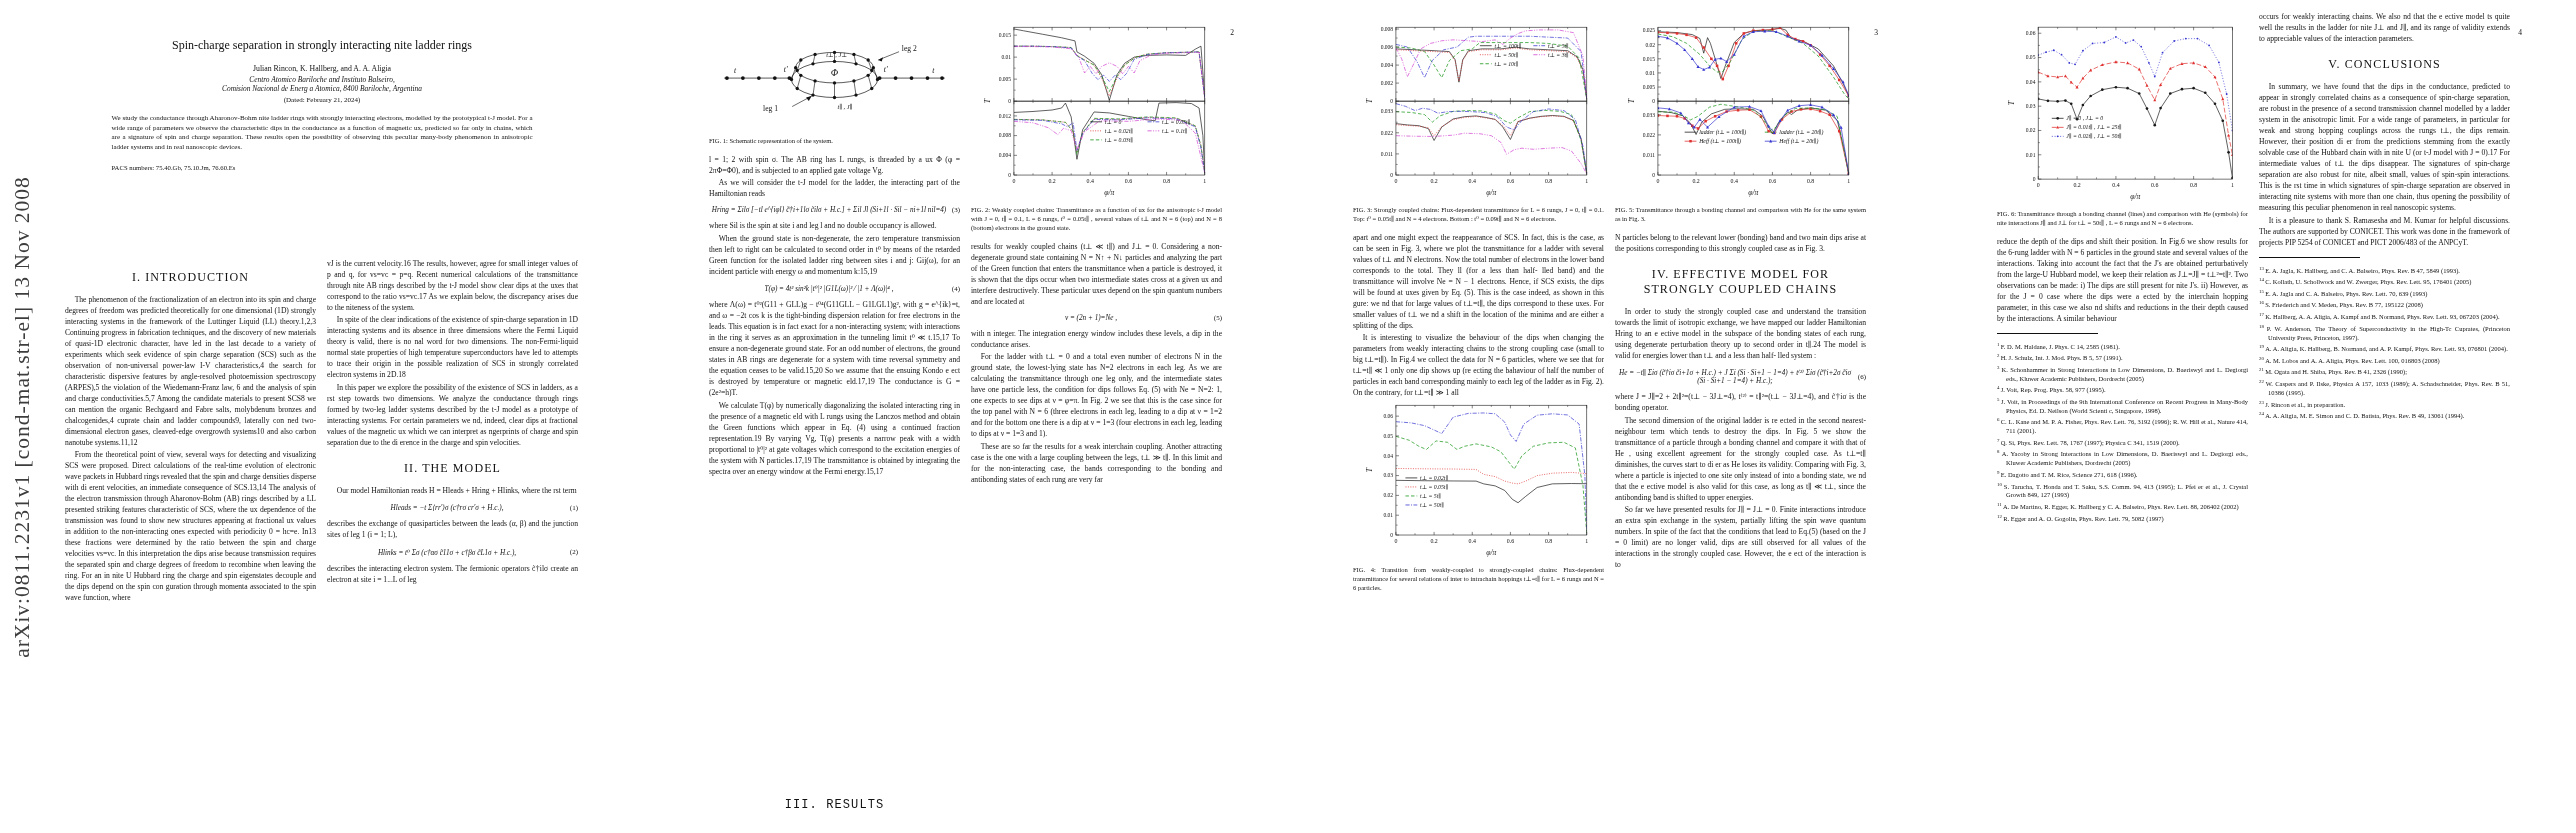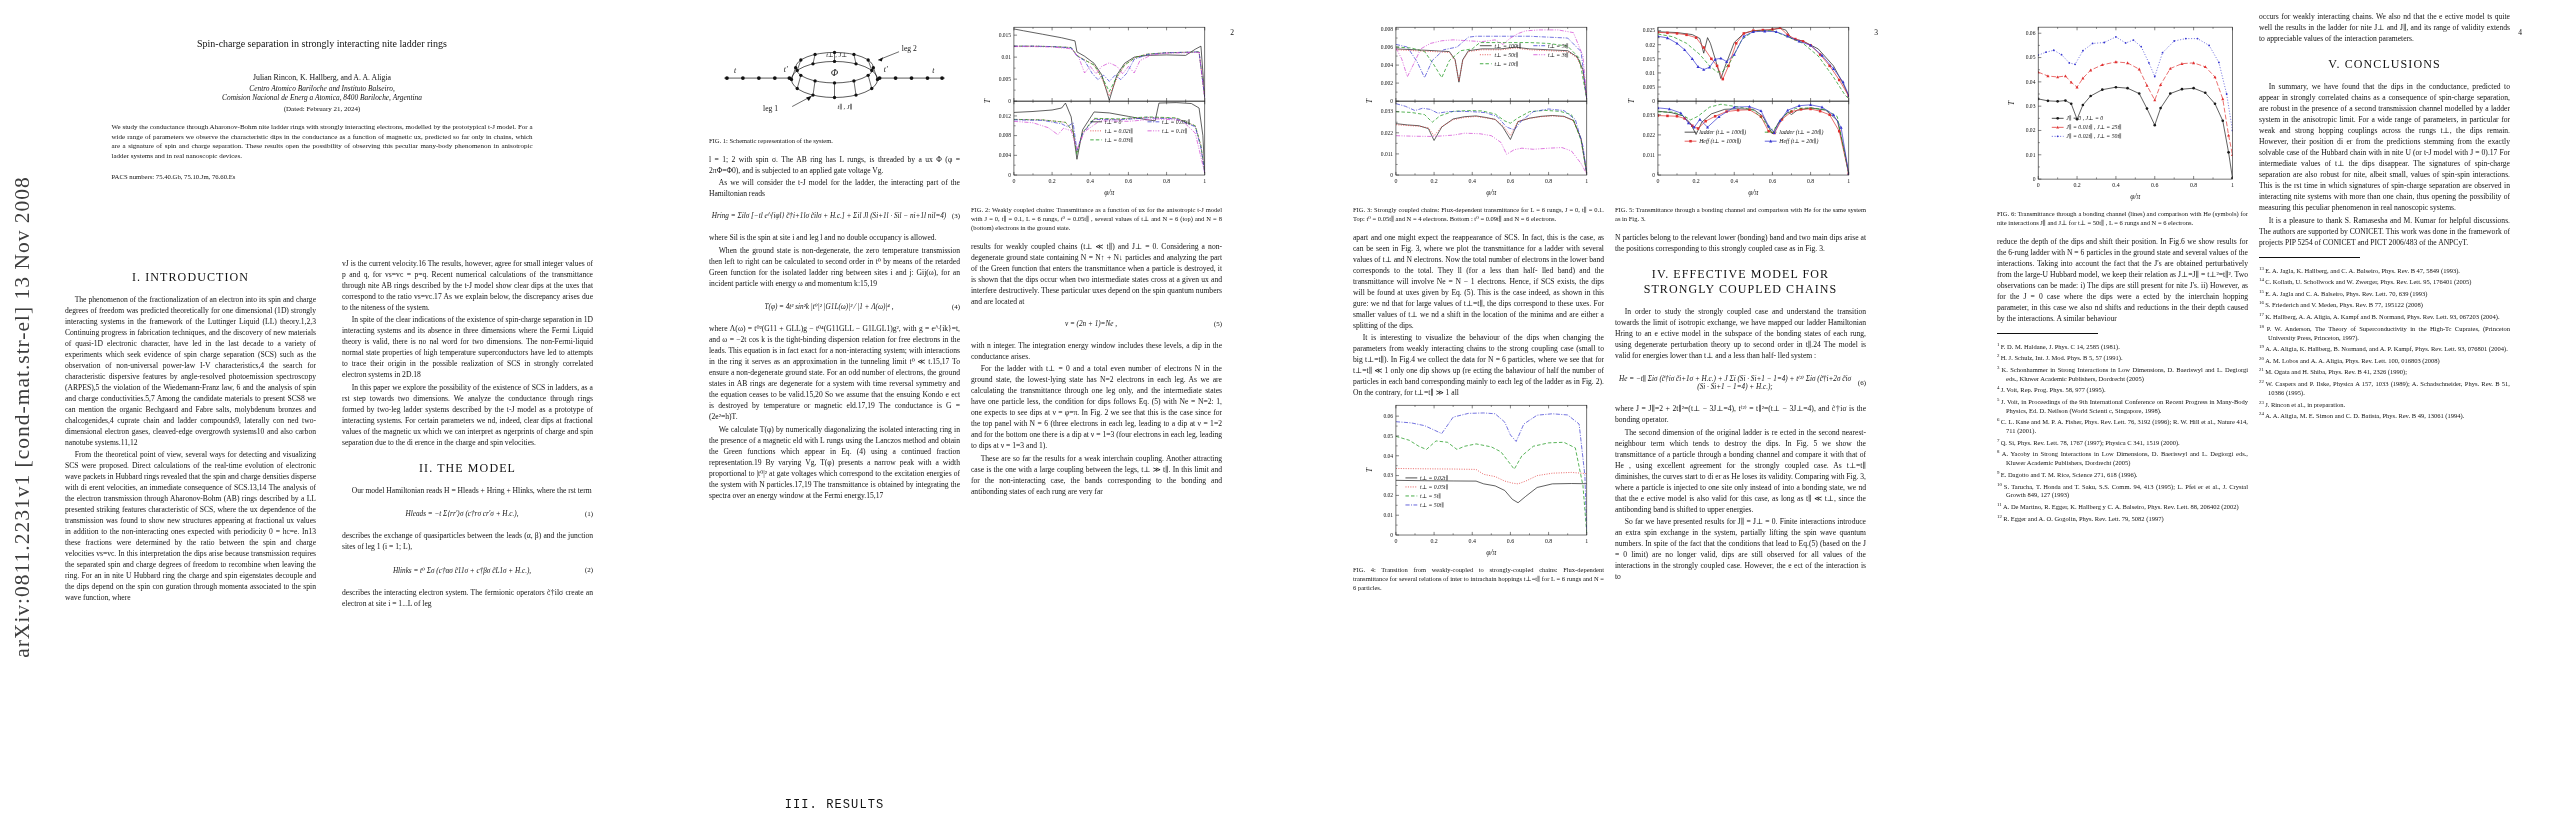--- a/index.html
+++ b/index.html
@@ -3,31 +3,31 @@
 <meta charset="utf-8">
 <style>
   html,body{margin:0;padding:0;background:#ffffff;}
   body{font-family:"Liberation Serif","DejaVu Serif",serif;color:#121212;}
   .canvas{position:relative;width:2576px;height:834px;background:#ffffff;overflow:hidden;}
   .page{position:absolute;top:0;width:644px;height:834px;background:#ffffff;}
   #p1{left:0;} #p2{left:644px;} #p3{left:1288px;} #p4{left:1932px;}
   .stamp{position:absolute;left:9.7px;top:417px;transform:translateY(-50%) rotate(180deg);
          writing-mode:vertical-rl;font-size:21.5px;letter-spacing:1px;color:#3d3d3d;white-space:nowrap;}
   .pg-header{position:absolute;top:38px;left:40px;right:40px;text-align:center;}
-  .title{font-size:10px;margin-bottom:24px;}
+  .title{font-size:12px;margin-bottom:11px;}
   .authors{font-size:7.8px;margin-bottom:2.1px;}
   .affil{font-size:7.4px;font-style:italic;line-height:9px;}
   .dated{font-size:7px;margin-top:2.8px;}
   .abstract{width:421px;margin:10.4px auto 0;font-size:7px;line-height:9.6px;text-align:justify;}
   .pacs{width:421px;margin:11.8px auto 0;font-size:6.7px;text-align:left;}
   .col{position:absolute;width:251px;overflow:hidden;display:flex;flex-direction:column;}
   .para{font-size:7.6px;line-height:11px;text-align:justify;margin:0 0 1.4px 0;}
   .para.ind{text-indent:9.7px;}
   .sec-heading{text-align:center;font-size:12px;letter-spacing:1.1px;margin:11.8px 9.7px 9px;}
-  .eq{display:flex;align-items:center;margin:12px 0;font-size:7.2px;font-style:italic;}
+  .eq{display:flex;align-items:center;margin:6px 0;font-size:7.2px;font-style:italic;}
   .eq-body{flex:1;text-align:center;}
   .eq-num{font-style:normal;margin-left:2.8px;font-size:7px;}
   .figure{margin:1.4px 0 8.3px;text-align:center;}
   .figcap{font-size:6.5px;line-height:9px;text-align:justify;margin-top:4.9px;}
   .ref{font-size:6.5px;line-height:8.8px;text-align:justify;padding-left:9px;text-indent:-9px;margin-bottom:0.7px;}
   .ref sup{font-size:4.9px;}
   .refrule{width:101px;border-top:1px solid #111;margin:8.3px 0 6.3px;}
   .pgnum{position:absolute;top:28px;right:54px;font-size:7.6px;}
   svg text{font-family:"Liberation Serif","DejaVu Serif",serif;fill:#121212;}
 </style>
@@ -44,21 +44,21 @@
       <div class="affil">Comision Nacional de Energ a Atomica, 8400 Bariloche, Argentina</div>
       <div class="dated">(Dated: February 21, 2024)</div>
       <div class="abstract">We study the conductance through Aharonov-Bohm  nite ladder rings with strongly interacting electrons, modelled by the prototypical t-J model.  For a wide range of parameters we observe the characteristic dips in the conductance as a function of magnetic  ux, predicted so far only in chains, which are a signature of spin and charge separation.  These results open the possibility of observing this peculiar many-body phenomenon in anisotropic ladder systems and in real nanoscopic devices.</div>
       <div class="pacs">PACS numbers: 75.40.Gb, 75.10.Jm, 76.60.Es</div>
     </div>
     <div class="col" style="left:65px;top:258px;height:560px">
         <div class="sec-heading">I.   INTRODUCTION</div>
         <div class="para ind">The phenomenon of the fractionalization of an electron into its spin and charge degrees of freedom was predicted theoretically for one dimensional (1D) strongly interacting systems in the framework of the Luttinger Liquid (LL) theory.1,2,3 Continuing progress in fabrication techniques, and the discovery of new materials of quasi-1D electronic character, have led in the last decade to a variety of experiments which seek evidence of spin charge separation (SCS) such as the observation of non-universal power-law I-V characteristics,4 the search for characteristic dispersive features by angle-resolved photoemission spectroscopy (ARPES),5 the violation of the Wiedemann-Franz law, 6 and the analysis of spin and charge conductivities.5,7 Among the candidate materials to present SCS8 we can mention the organic Bechgaard and Fabre salts, molybdenum bronzes and chalcogenides,4 cuprate chain and ladder compounds9, laterally con ned two-dimensional electron gases, cleaved-edge overgrowth systems10 and also carbon nanotube systems.11,12</div>
         <div class="para ind">From the theoretical point of view, several ways for detecting and visualizing SCS were proposed. Direct calculations of the real-time evolution of electronic wave packets in Hubbard rings revealed that the spin and charge densities disperse with di erent velocities, an immediate consequence of SCS.13,14 The analysis of the electron transmission through Aharonov-Bohm (AB) rings described by a LL presented striking features characteristic of SCS, where the  ux dependence of the transmission was found to show new structures appearing at fractional  ux values in addition to the non-interacting ones expected with periodicity  0 = hc=e. In13 these fractions were determined by the ratio between the spin and charge velocities vs=vc. In this interpretation the dips arise because transmission requires the separated spin and charge degrees of freedom to recombine when leaving the ring. For an in nite U Hubbard ring the charge and spin eigenstates decouple and the dips depend on the spin con guration through momenta associated to the spin wave function, where</div>
       </div>
-    <div class="col" style="left:342px;top:258px;height:560px">
+    <div class="col" style="left:327px;top:258px;height:560px">
         <div class="para">vJ  is the current velocity.16  The results, however, agree for small integer values of p and q, for vs=vc  =  p=q. Recent numerical calculations of the transmittance through  nite AB  rings described by the t-J  model show  clear dips at the  uxes that correspond to the ratio vs=vc.17 As we explain below, the discrepancy arises due to the  niteness of the system.</div>
         <div class="para ind">In spite of the clear indications of the existence of spin-charge separation in 1D  interacting systems and its absence in three dimensions where the Fermi Liquid theory is valid, there is no  nal word for two dimensions. The non-Fermi-liquid normal state properties of high temperature superconductors have led to attempts to trace their origin in the possible realization of SCS in strongly correlated electron systems in 2D.18</div>
         <div class="para ind">In this paper we explore the possibility of the existence of SCS in ladders, as a  rst step towards two dimensions. We analyze the conductance through rings formed by two-leg ladder systems described by the t-J model as a prototype of interacting systems. For certain parameters we  nd, indeed, clear dips at fractional values of the magnetic  ux which we can interpret as  ngerprints of charge and spin separation due to the di erence in the charge and spin velocities.</div>
         <div class="sec-heading">II.   THE MODEL</div>
         <div class="para ind">Our model Hamiltonian reads H = Hleads + Hring + Hlinks, where the  rst term</div>
         <div class="eq">
           <span class="eq-body">Hleads = −t Σ⟨rr′⟩σ (c†rσ cr′σ + H.c.),</span>
           <span class="eq-num">(1)</span>
         </div>
         <div class="para">describes the exchange of quasiparticles between the leads (α, β) and the junction sites of leg 1 (i = 1; L),</div>

